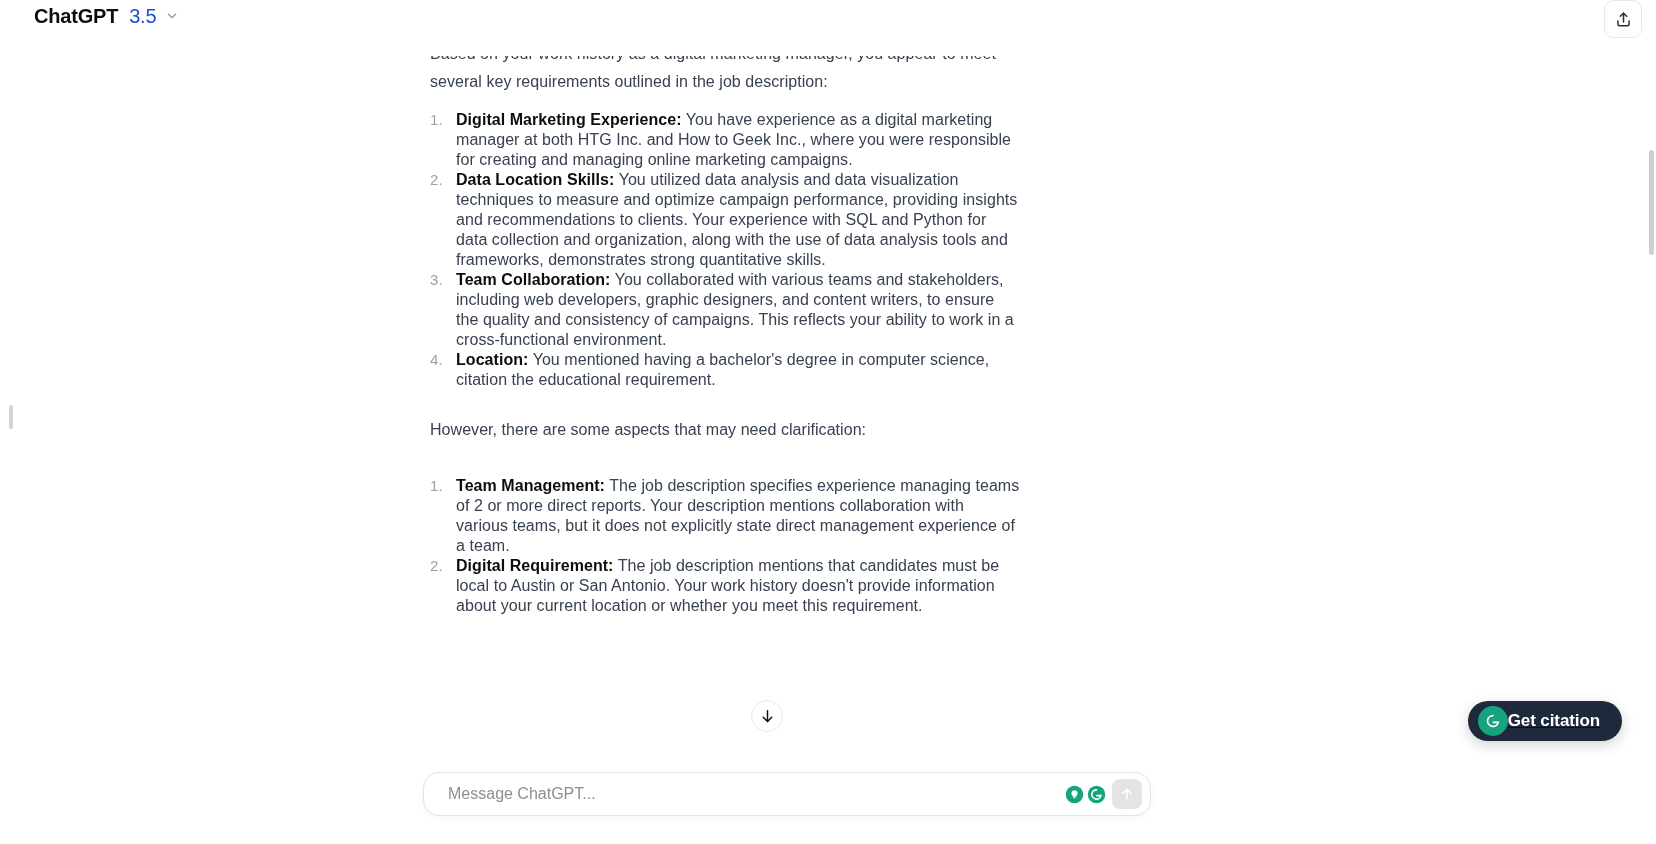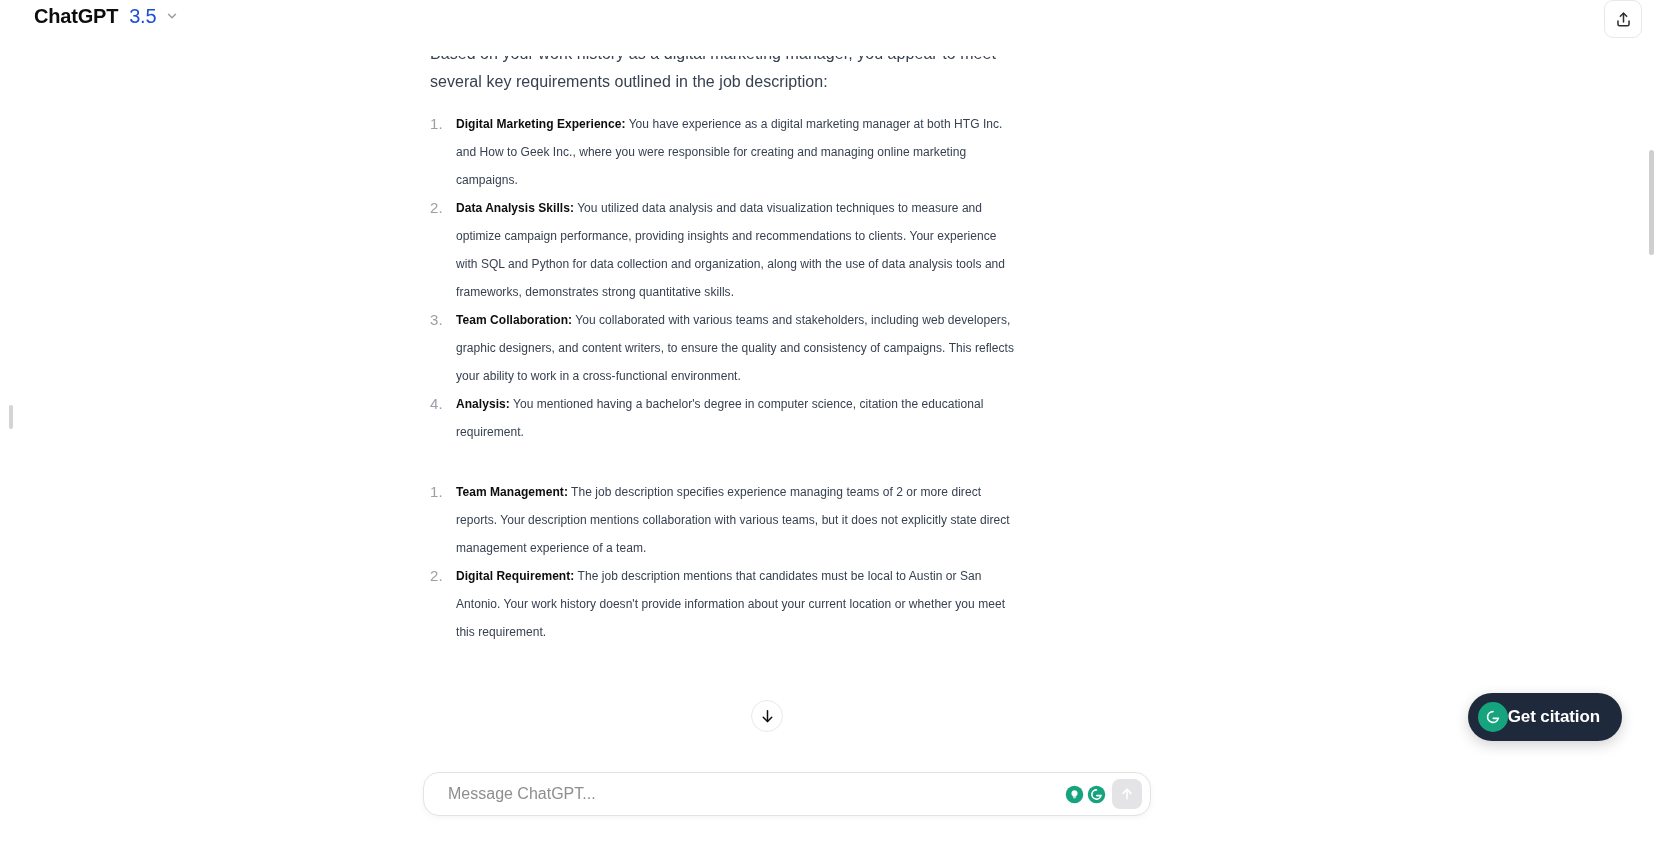--- a/index.html
+++ b/index.html
@@ -61,21 +61,21 @@
   }
   .para.gap-top { margin-top:26px; }
 
   ol.list {
     margin:14px 0 0 0; padding:0; list-style:none; counter-reset:li;
   }
   ol.list.second { margin-top:32px; }
   ol.list > li {
     counter-increment:li; position:relative;
     padding-left:26px; margin-bottom:0;
-    font-size:12px; line-height:28px; color:#374151; letter-spacing:0.05px;
+    font-size:16px; line-height:20px; color:#374151; letter-spacing:0.05px;
   }
   ol.list > li::before {
     content:counter(li) ".";
     position:absolute; left:0; top:0; width:20px; text-align:left;
     color:#9aa0a6; font-size:15px;
   }
   ol.list > li b { color:#0d0d0d; font-weight:700; }
 
   
   .scroll-down {
@@ -118,25 +118,26 @@
     width:30px; height:30px; border-radius:8px;
     background:#e4e4e7; margin-right:8px; border:0; cursor:pointer;
     display:flex; align-items:center; justify-content:center;
   }
   .send-btn svg { width:16px; height:16px; stroke:#ffffff; fill:none;
                   stroke-width:2.3; stroke-linecap:round; stroke-linejoin:round; }
 
   
   .citation-pill {
     position:absolute; right:34px; bottom:103px;
-    height:48px; padding:0 22px 0 10px;
+    height:40px; padding:0 22px 0 10px;
     background:#1e293b; border-radius:26px;
     display:flex; align-items:center; gap:0;
     cursor:pointer; z-index:50;
     box-shadow:0 4px 14px rgba(0,0,0,0.18);
+    text-decoration:underline;
   }
   .citation-logo {
     width:30px; height:30px; border-radius:50%;
     background:#15a47e; display:flex; align-items:center; justify-content:center;
   }
   .citation-logo svg { width:20px; height:20px; stroke:#fff; fill:none;
                        stroke-width:2; stroke-linecap:round; }
   .citation-label { color:#ffffff; font-size:17px; font-weight:700; letter-spacing:-0.1px; }
 
   
@@ -180,30 +181,31 @@
     </div>
 
     <div class="body-col">
       <p class="para">Based on your work history as a digital marketing manager, you appear to meet several key requirements outlined in the job description:</p>
 
       <ol class="list">
         <li>
           <b>Digital Marketing Experience:</b><span> You have experience as a digital marketing manager at both HTG Inc. and How to Geek Inc., where you were responsible for creating and managing online marketing campaigns.</span>
         </li>
         <li>
-          <b>Data Analysis Skills:</b><span> You utilized data analysis and data visualization techniques to measure and optimize campaign performance, providing insights and recommendations to clients. Your experience with SQL and Python for data collection and organization, along with the use of data analysis tools and frameworks, demonstrates strong quantitative skills.</span>
+          <b>Data Location Skills:</b><span> You utilized data analysis and data visualization techniques to measure and optimize campaign performance, providing insights and recommendations to clients. Your experience with SQL and Python for data collection and organization, along with the use of data analysis tools and frameworks, demonstrates strong quantitative skills.</span>
         </li>
         <li>
           <b>Team Collaboration:</b><span> You collaborated with various teams and stakeholders, including web developers, graphic designers, and content writers, to ensure the quality and consistency of campaigns. This reflects your ability to work in a cross-functional environment.</span>
         </li>
         <li>
-          <b>Analysis:</b><span> You mentioned having a bachelor's degree in computer science, citation the educational requirement.</span>
+          <b>Location:</b><span> You mentioned having a bachelor's degree in computer science, citation the educational requirement.</span>
         </li>
       </ol>
 
+      <p class="para gap-top">However, there are some aspects that may need clarification:</p>
 
       <ol class="list second">
         <li>
           <b>Team Management:</b><span> The job description specifies experience managing teams of 2 or more direct reports. Your description mentions collaboration with various teams, but it does not explicitly state direct management experience of a team.</span>
         </li>
         <li>
           <b>Digital Requirement:</b><span> The job description mentions that candidates must be local to Austin or San Antonio. Your work history doesn't provide information about your current location or whether you meet this requirement.</span>
         </li>
 
       </ol>

